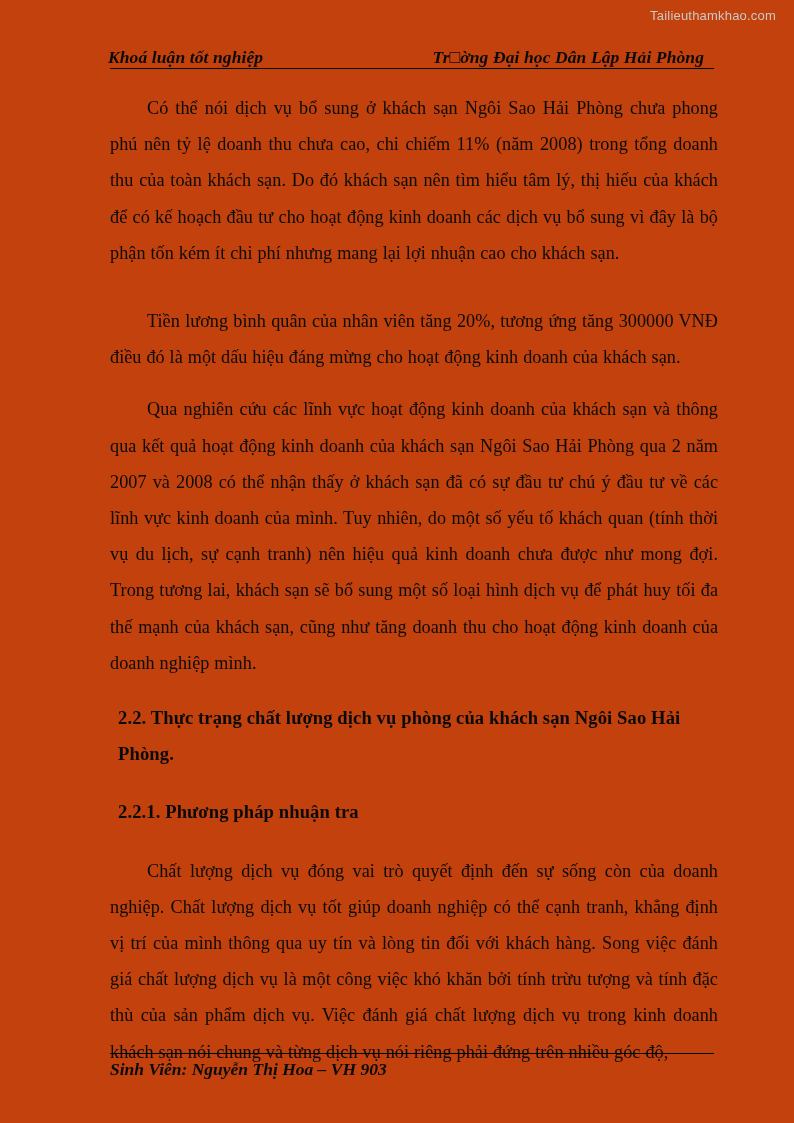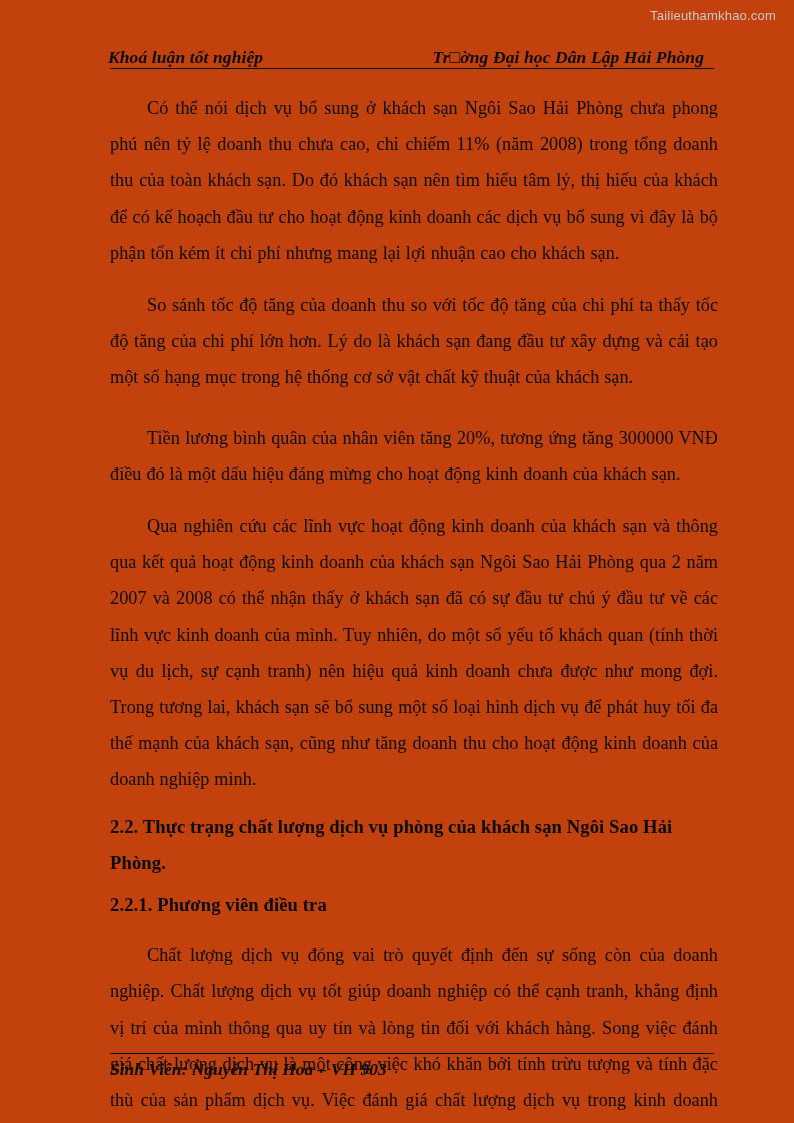--- a/index.html
+++ b/index.html
@@ -78,21 +78,21 @@
     text-justify: inter-word;
     font-size: 18.2px;
     line-height: 36.2px;
     text-indent: 37px;
     letter-spacing: 0.05px;
     word-spacing: 0.3px;
   }
 
   h2.heading,
   h3.heading {
-    margin: 0;
+    margin: 8px;
     text-align: left;
     font-weight: bold;
     font-size: 18.6px;
     line-height: 36.2px;
     letter-spacing: 0.1px;
   }
 
   .sp-1 { height: 8px; }
   .sp-2 { height: 6px; }
   .sp-h { height: 11px; }
@@ -130,35 +130,34 @@
     <div class="header-left">Khoá luận tốt nghiệp</div>
     <div class="header-right">Tr□ờng Đại học Dân Lập Hải Phòng</div>
   </div>
   <div class="header-rule"></div>
 
   <div class="content">
 
     <p class="para">Có thể nói dịch vụ bổ sung ở khách sạn Ngôi Sao Hải Phòng chưa phong phú nên tỷ lệ doanh thu chưa cao, chi chiếm 11% (năm 2008) trong tổng doanh thu của toàn khách sạn. Do đó khách sạn nên tìm hiểu tâm lý, thị hiếu của khách để có kế hoạch đầu tư cho hoạt động kinh doanh các dịch vụ bổ sung vì đây là bộ phận tốn kém ít chi phí nhưng mang lại lợi nhuận cao cho khách sạn.</p>
     <div class="sp-1"></div>
 
-    <p class="para">So sánh tốc độ tăng của doanh thu so với tốc độ tăng của chi phí ta thấy tốc độ tăng của chi phí lớn hơn. Lý do là khách sạn đang đầu tư xây dựng và cải tạo một số hạng mục trong hệ thống cơ sở vật chất kỹ thuật của khách sạn.</p>
     <div class="sp-1"></div>
 
     <div class="sp-1"></div>
 
     <p class="para">Tiền lương bình quân của nhân viên tăng 20%, tương ứng tăng 300000 VNĐ điều đó là một dấu hiệu đáng mừng cho hoạt động kinh doanh của khách sạn.</p>
     <div class="sp-1"></div>
 
     <p class="para">Qua nghiên cứu các lĩnh vực hoạt động kinh doanh của khách sạn và thông qua kết quả hoạt động kinh doanh của khách sạn Ngôi Sao Hải Phòng qua 2 năm 2007 và 2008 có thể nhận thấy ở khách sạn đã có sự đầu tư chú ý đầu tư về các lĩnh vực kinh doanh của mình. Tuy nhiên, do một số yếu tố khách quan (tính thời vụ du lịch, sự cạnh tranh) nên hiệu quả kinh doanh chưa được như mong đợi. Trong tương lai, khách sạn sẽ bổ sung một số loại hình dịch vụ để phát huy tối đa thế mạnh của khách sạn, cũng như tăng doanh thu cho hoạt động kinh doanh của doanh nghiệp mình.</p>
     <div class="sp-h"></div>
 
     <h2 class="heading">2.2. Thực trạng chất lượng dịch vụ phòng của khách sạn Ngôi Sao Hải Phòng.</h2>
     <div class="sp-2"></div>
 
-    <h3 class="heading">2.2.1. Phương viên điều tra</h3>
+    <h3 class="heading">2.2.1. Phương pháp nhuận tra</h3>
     <div class="sp-2"></div>
 
     <p class="para">Chất lượng dịch vụ đóng vai trò quyết định đến sự sống còn của doanh nghiệp. Chất lượng dịch vụ tốt giúp doanh nghiệp có thể cạnh tranh, khẳng định vị trí của mình thông qua uy tín và lòng tin đối với khách hàng. Song việc đánh giá chất lượng dịch vụ là một công việc khó khăn bởi tính trừu tượng và tính đặc thù của sản phẩm dịch vụ. Việc đánh giá chất lượng dịch vụ trong kinh doanh khách sạn nói chung và từng dịch vụ nói riêng phải đứng trên nhiều góc độ,</p>
 
   </div>
 
   <div class="footer-rule"></div>
   <div class="footer">Sinh Viên: Nguyễn Thị Hoa – VH 903</div>
 
 </div>

